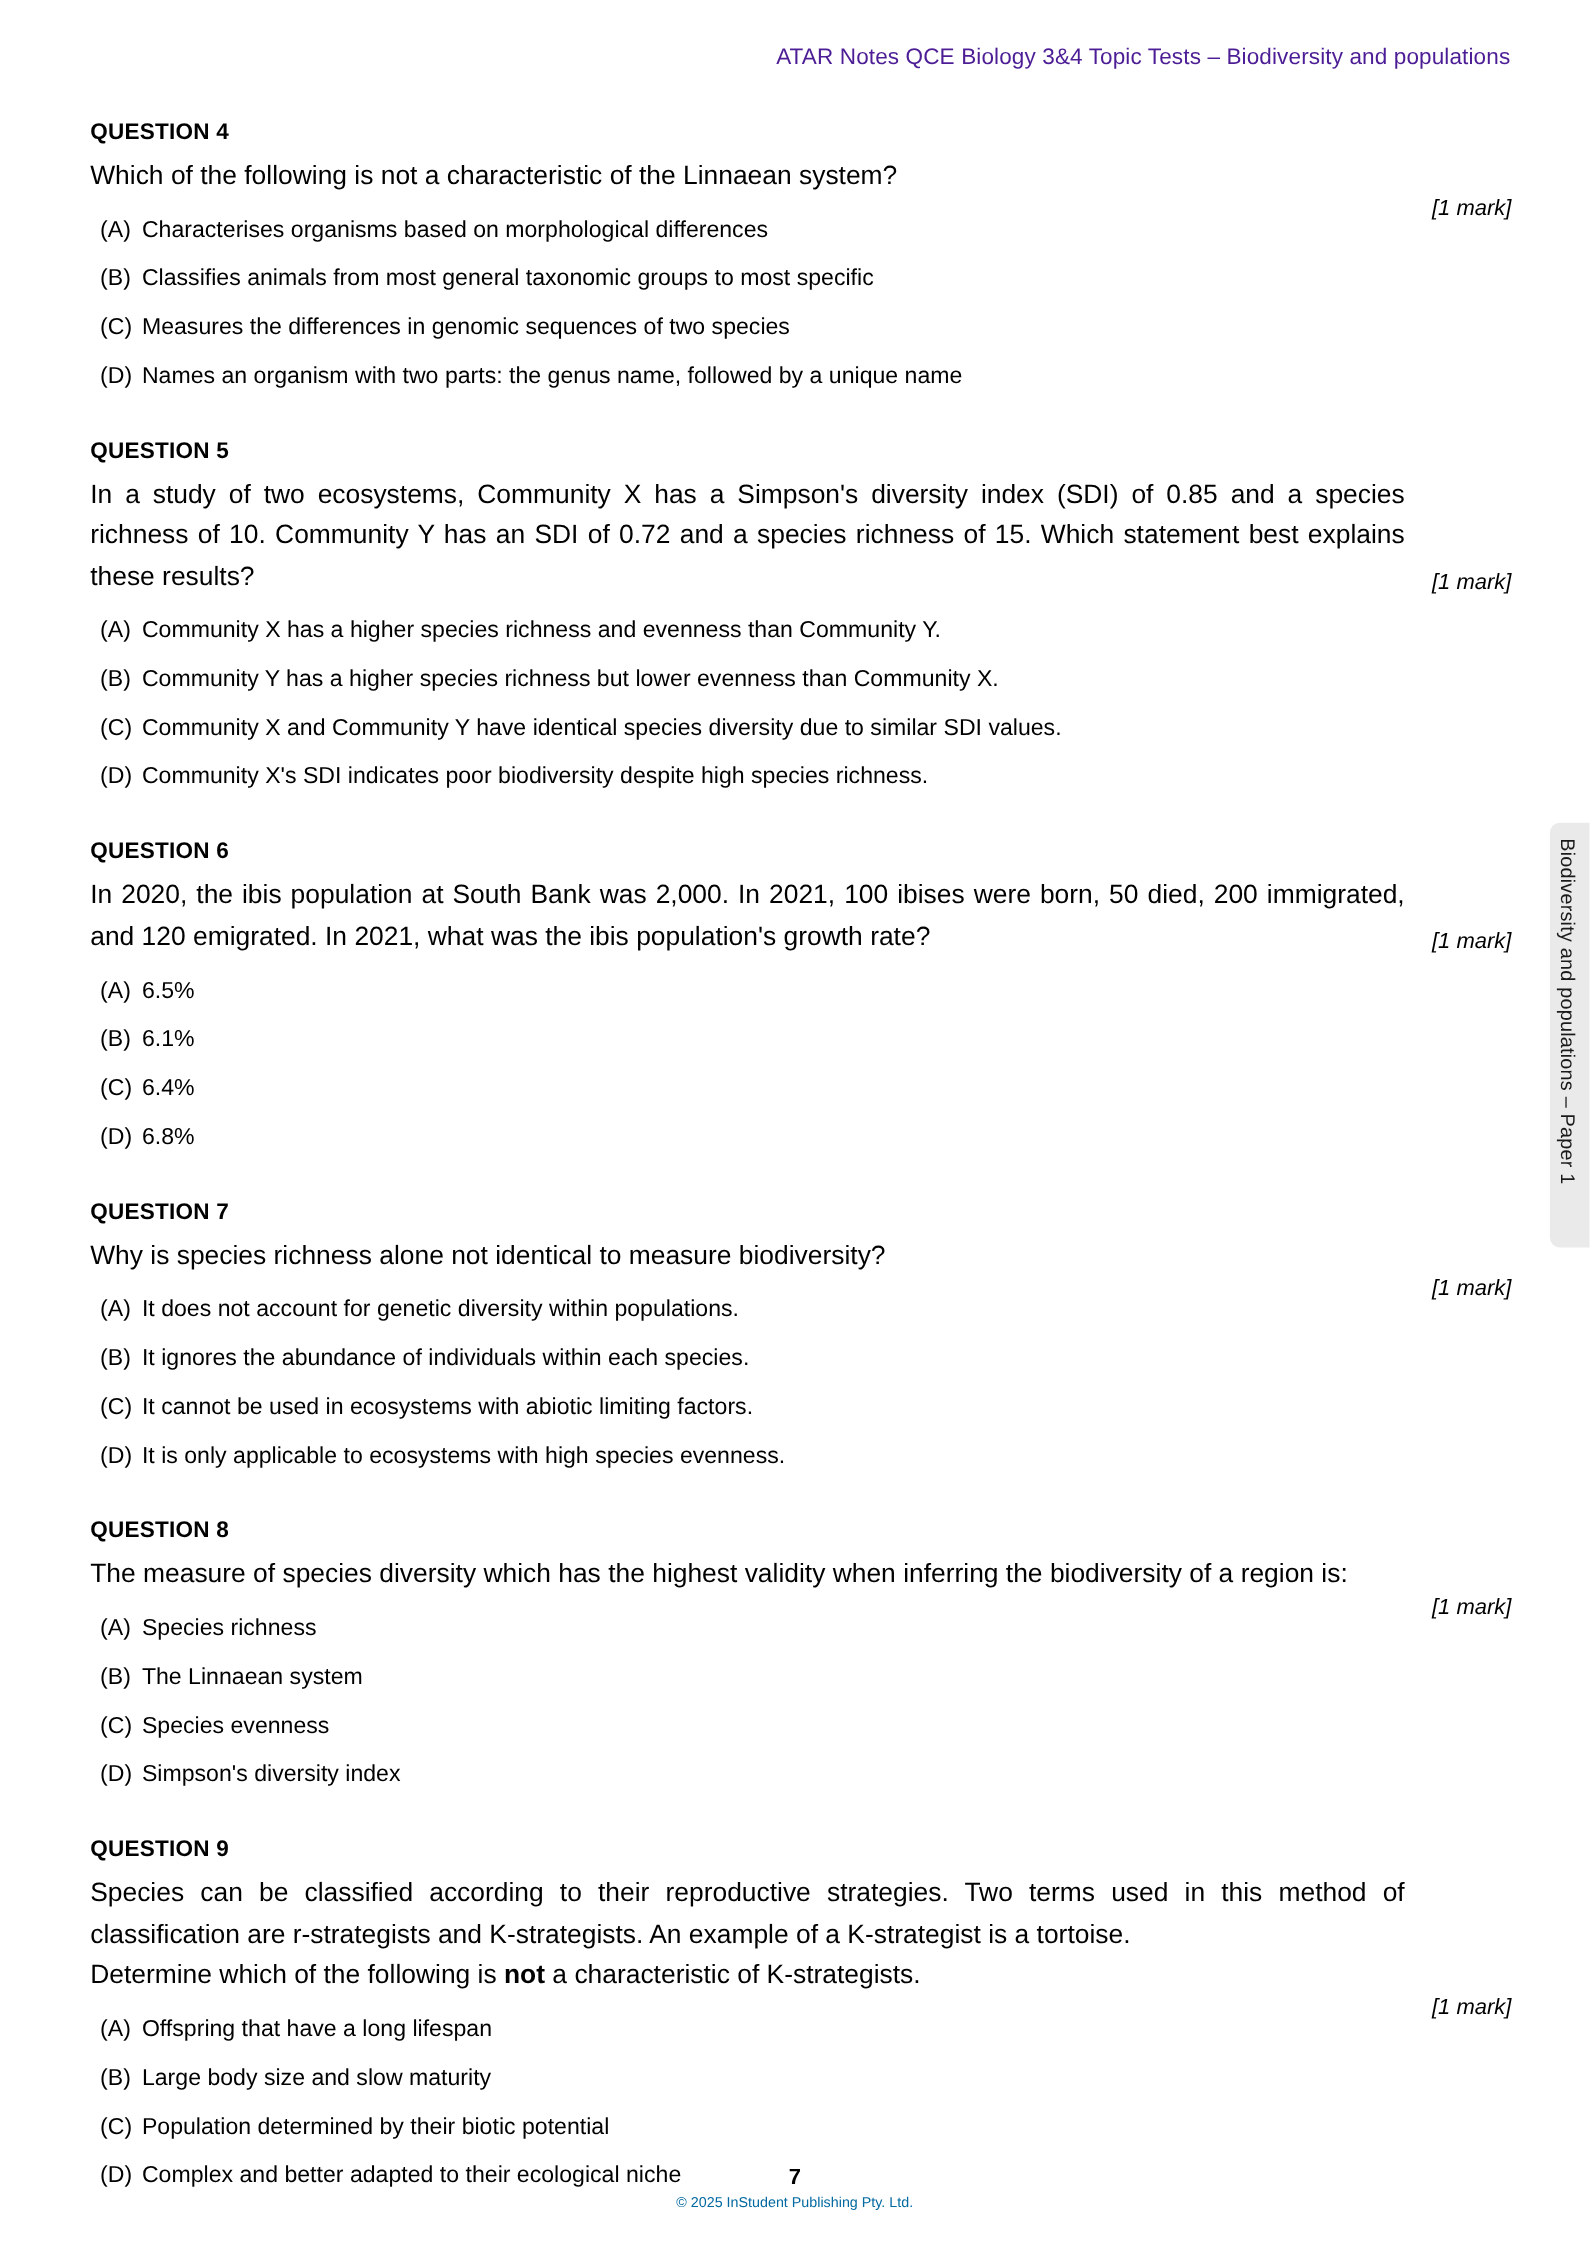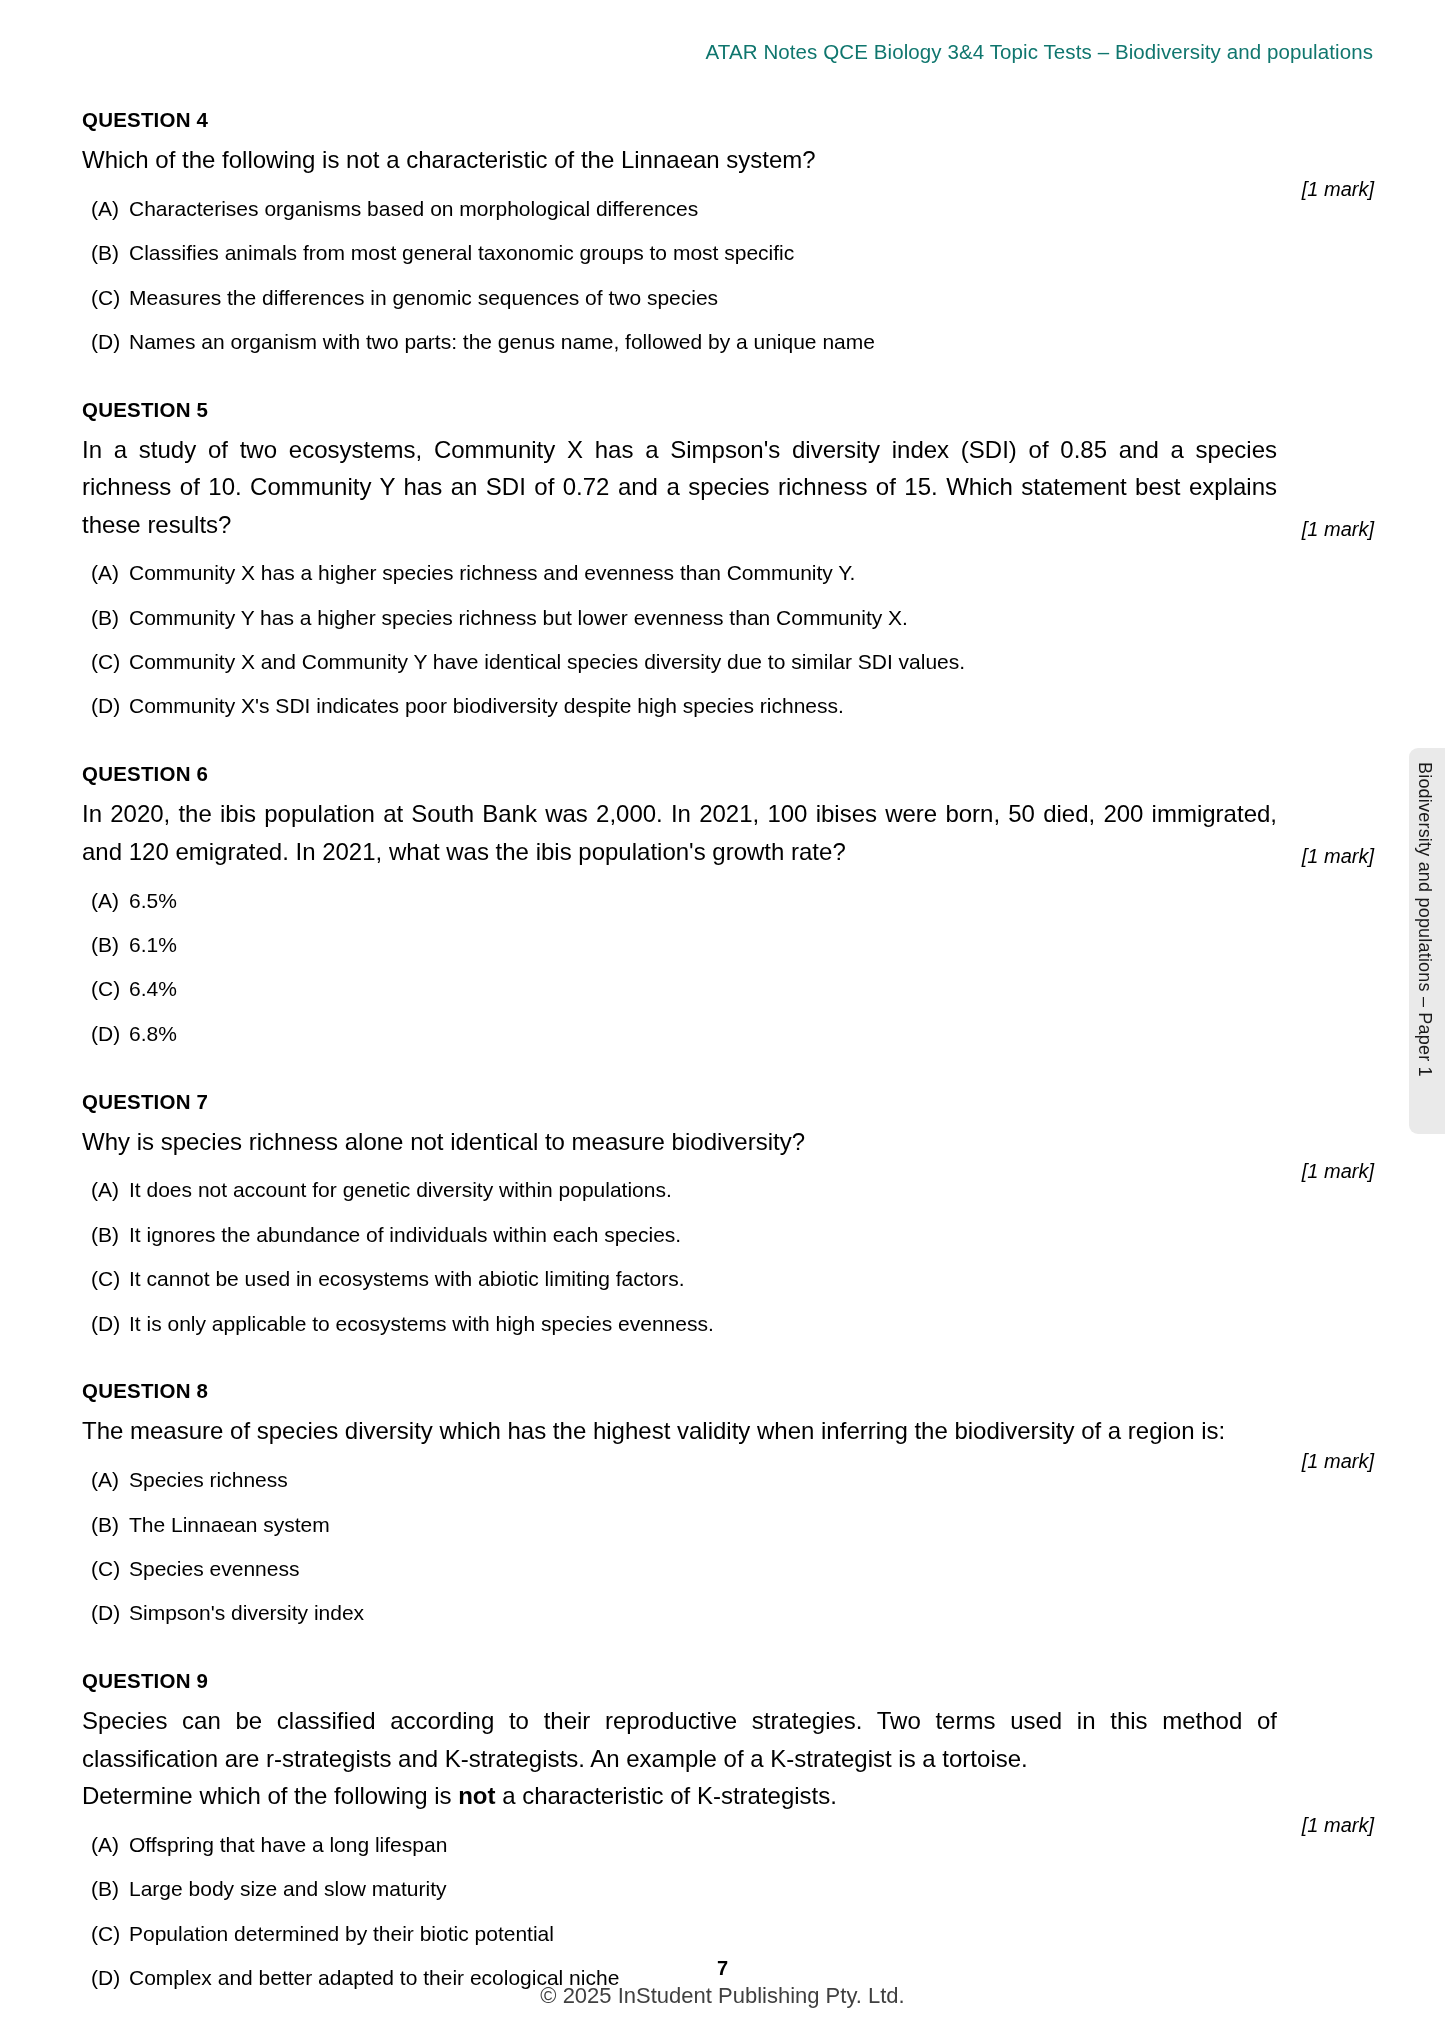--- a/index.html
+++ b/index.html
@@ -23,21 +23,21 @@
 
   
   .page-header {
     position: absolute;
     top: 40px;
     left: 0;
     right: 72px;
     text-align: right;
     font-size: 20.5px;
     letter-spacing: 0.1px;
-    color: #0f766e;
+    color: #4c1d95;
   }
 
   
   .content {
     position: absolute;
     top: 108px;
     left: 82px;
     width: 1292px;
   }
 
@@ -124,22 +124,22 @@
     left: 0;
     right: 0;
     text-align: center;
   }
   .page-number {
     font-size: 20px;
     font-weight: bold;
     margin-bottom: 3px;
   }
   .copyright {
-    font-size: 22px;
-    color: #404040;
+    font-size: 13px;
+    color: #0369a1;
   }
 </style>
 </head>
 <body>
 
 <div class="page">
 
   <div class="page-header">
     <span>ATAR Notes QCE Biology 3&amp;4 Topic Tests – Biodiversity and populations</span>
   </div>

